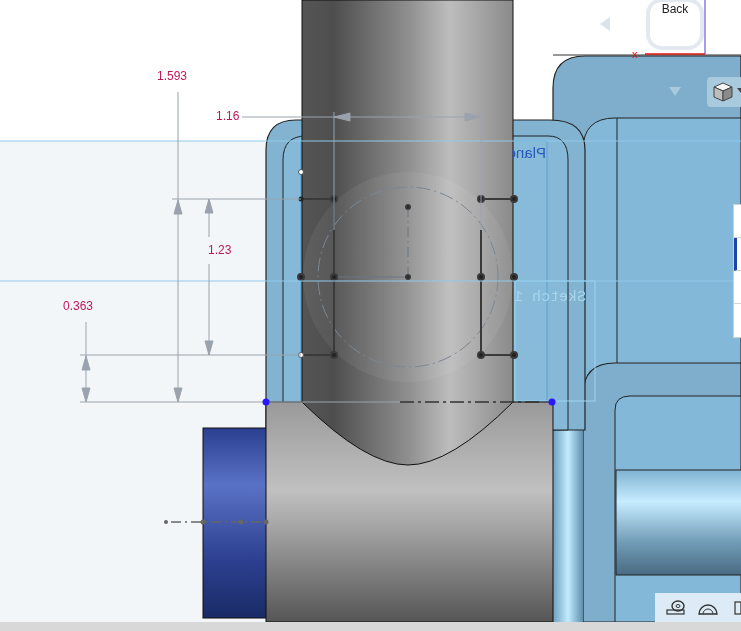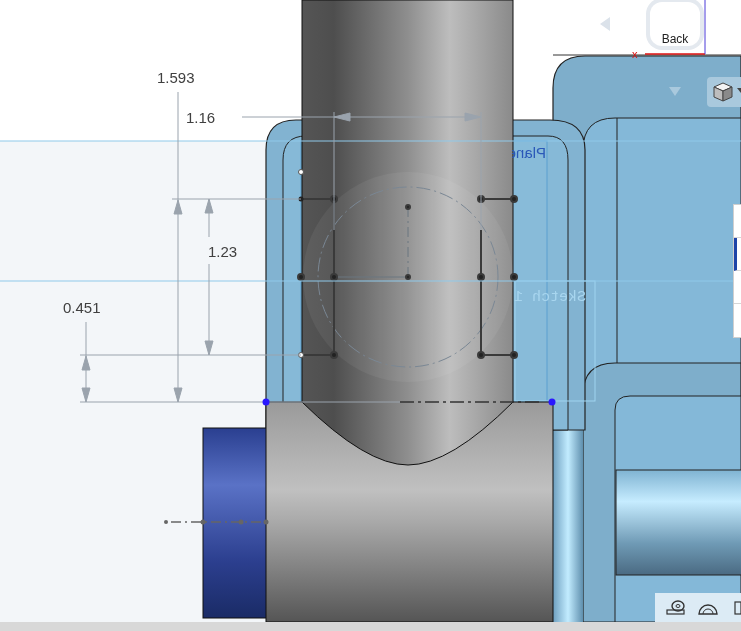--- a/index.html
+++ b/index.html
@@ -1,22 +1,22 @@
 <!DOCTYPE html>
 <html><head>
 <meta charset="utf-8">
 <style>
   html,body{margin:0;padding:0;}
   body{width:741px;height:631px;overflow:hidden;position:relative;background:#ffffff;font-family:"Liberation Sans",sans-serif;}
   .abs{position:absolute;}
   #viewport{position:absolute;left:0;top:0;width:741px;height:622px;overflow:hidden;background:#ffffff;}
   #plane-fill{position:absolute;left:0;top:141px;width:741px;height:481px;background:#f3f6f9;}
-  .dimtext{position:absolute;color:#404040;font-size:15px;font-family:"Liberation Sans",sans-serif;line-height:1;}
+  .dimtext{position:absolute;color:#be185d;font-size:12px;font-family:"Liberation Sans",sans-serif;line-height:1;}
   #bottom-bar{position:absolute;left:0;top:622px;width:741px;height:9px;background:#d8d8d8;}
-  #back-btn{position:absolute;left:650px;top:2px;width:50px;height:44px;background:#ffffff;border-radius:12px;box-shadow:0 0 0 4px #e4e9ef;display:flex;align-items:flex-end;justify-content:center;font-size:12px;color:#222;cursor:pointer;}
+  #back-btn{position:absolute;left:650px;top:2px;width:50px;height:44px;background:#ffffff;border-radius:12px;box-shadow:0 0 0 4px #e4e9ef;display:flex;align-items:flex-start;justify-content:center;font-size:12px;color:#222;cursor:pointer;}
   #view-cube-btn{position:absolute;left:707px;top:77px;width:40px;height:30px;background:#a9c9dd;border-radius:4px;}
   #measure-toolbar{position:absolute;left:655px;top:593px;width:90px;height:29px;background:#dcebf5;}
   .tool-icon{position:absolute;top:5px;width:22px;height:20px;}
   #mate-panel{position:absolute;left:733px;top:204px;width:12px;height:132px;background:#ffffff;border:1px solid #cfcfcf;}
   .mate-row{height:32px;border-bottom:1px solid #d6d6d6;}
 </style>
 </head>
 <body>
 
 <div id="viewport">
@@ -153,23 +153,23 @@
     <line x1="645" y1="54" x2="705" y2="54" stroke="#d11" stroke-width="1.5"></line>
     <line x1="705" y1="0" x2="705" y2="54" stroke="#4a3bd8" stroke-width="1"></line>
     <text x="632" y="58" fill="#d11" font-size="11" font-family="Liberation Sans, sans-serif">x</text>
 
     <polygon points="600,24 610,17 610,31" fill="#dbe2ea"></polygon>
 
     <polygon points="669,87 681,87 675,96" fill="#a9c9dd"></polygon>
   </svg>
 
   <div class="dimtext" style="left:157px;top:70px;">1.593</div>
-  <div class="dimtext" style="left:186px;top:110px;">1.16</div>
+  <div class="dimtext" style="left:216px;top:110px;">1.16</div>
   <div class="dimtext" style="left:208px;top:244px;">1.23</div>
-  <div class="dimtext" style="left:63px;top:300px;">0.451</div>
+  <div class="dimtext" style="left:63px;top:300px;">0.363</div>
 
   <div class="abs" style="left:512px;top:144px;color:#2a58b8;font-size:15px;transform:scaleX(-1);width:34px;overflow:hidden;white-space:nowrap;">Plane</div>
   <div class="abs" style="left:514px;top:289px;color:#a8d6ef;font-size:15px;font-family:'Liberation Mono',monospace;transform:scaleX(-1);width:78px;overflow:hidden;white-space:nowrap;text-align:right;">Sketch 1</div>
 
   <div id="back-btn">
       <span>Back</span>
     </div>
 
   <div id="view-cube-btn">
     <svg width="24" height="24" style="position:absolute;left:4px;top:3px">

